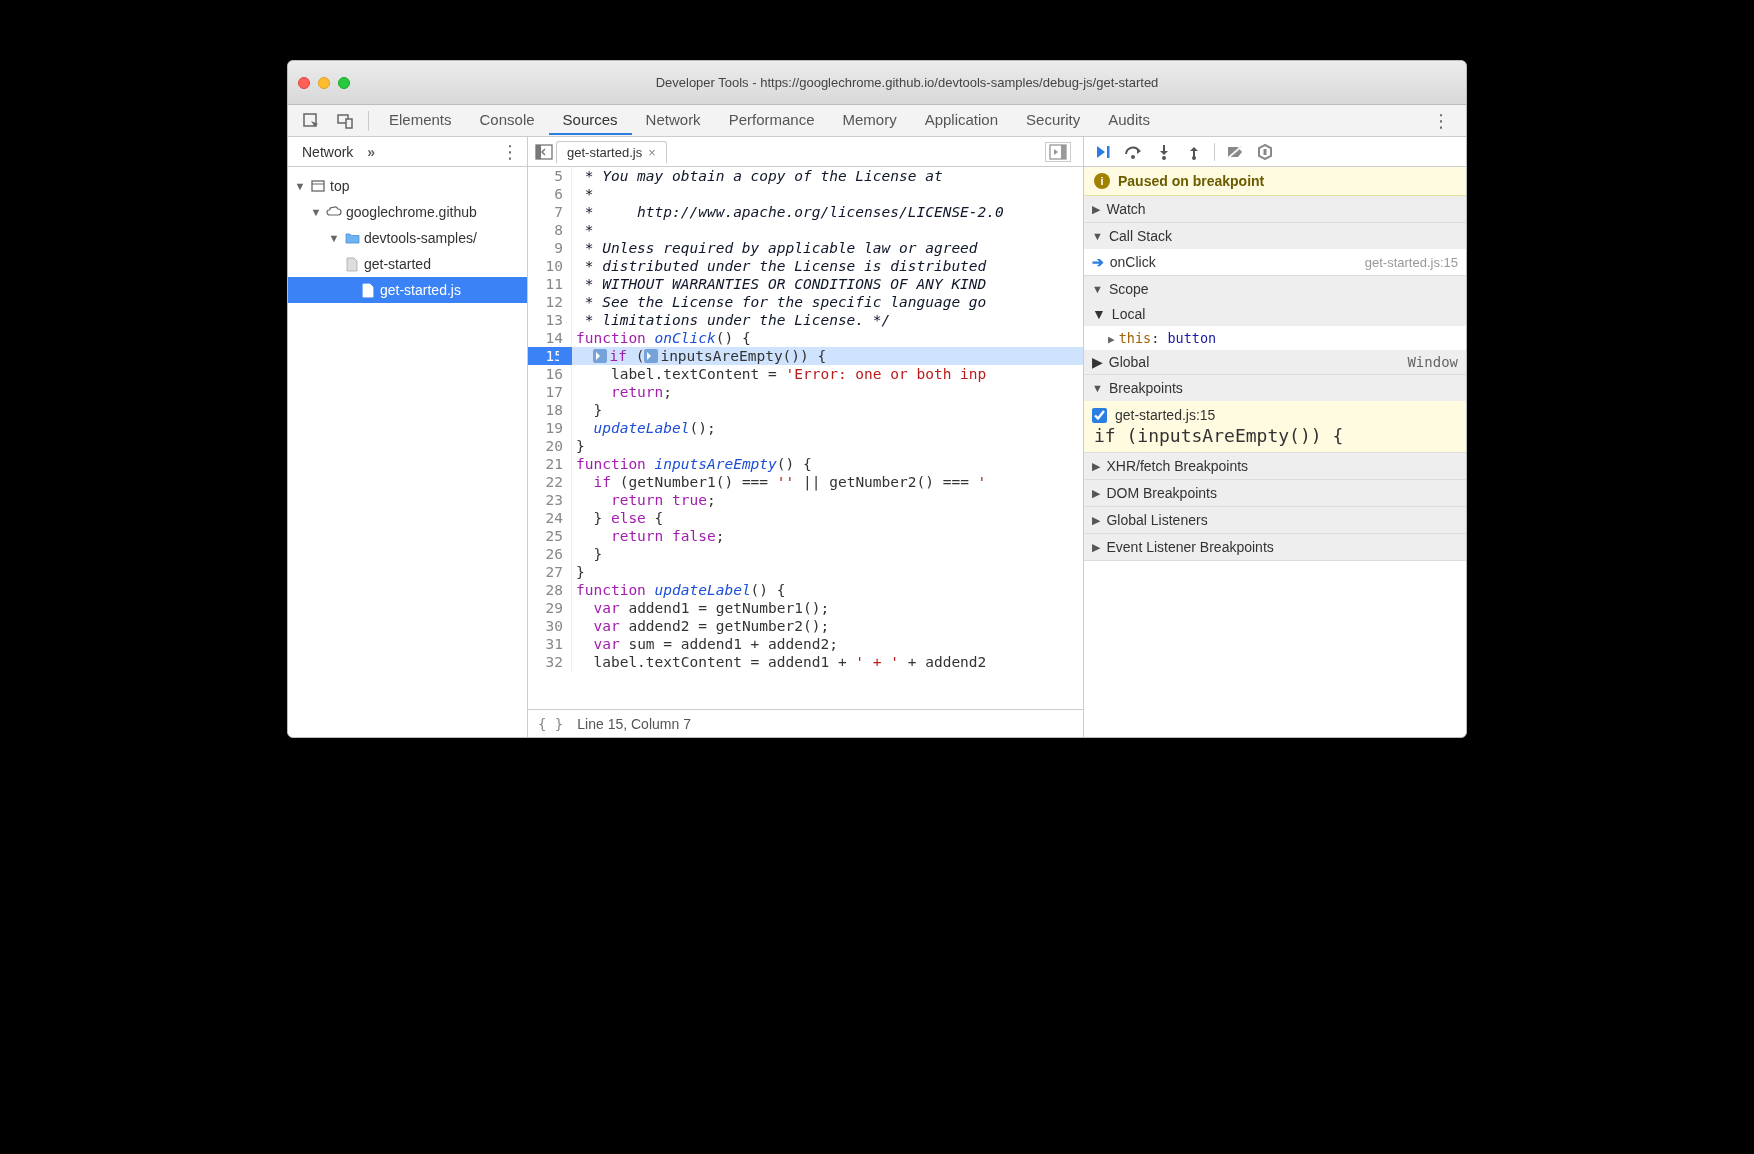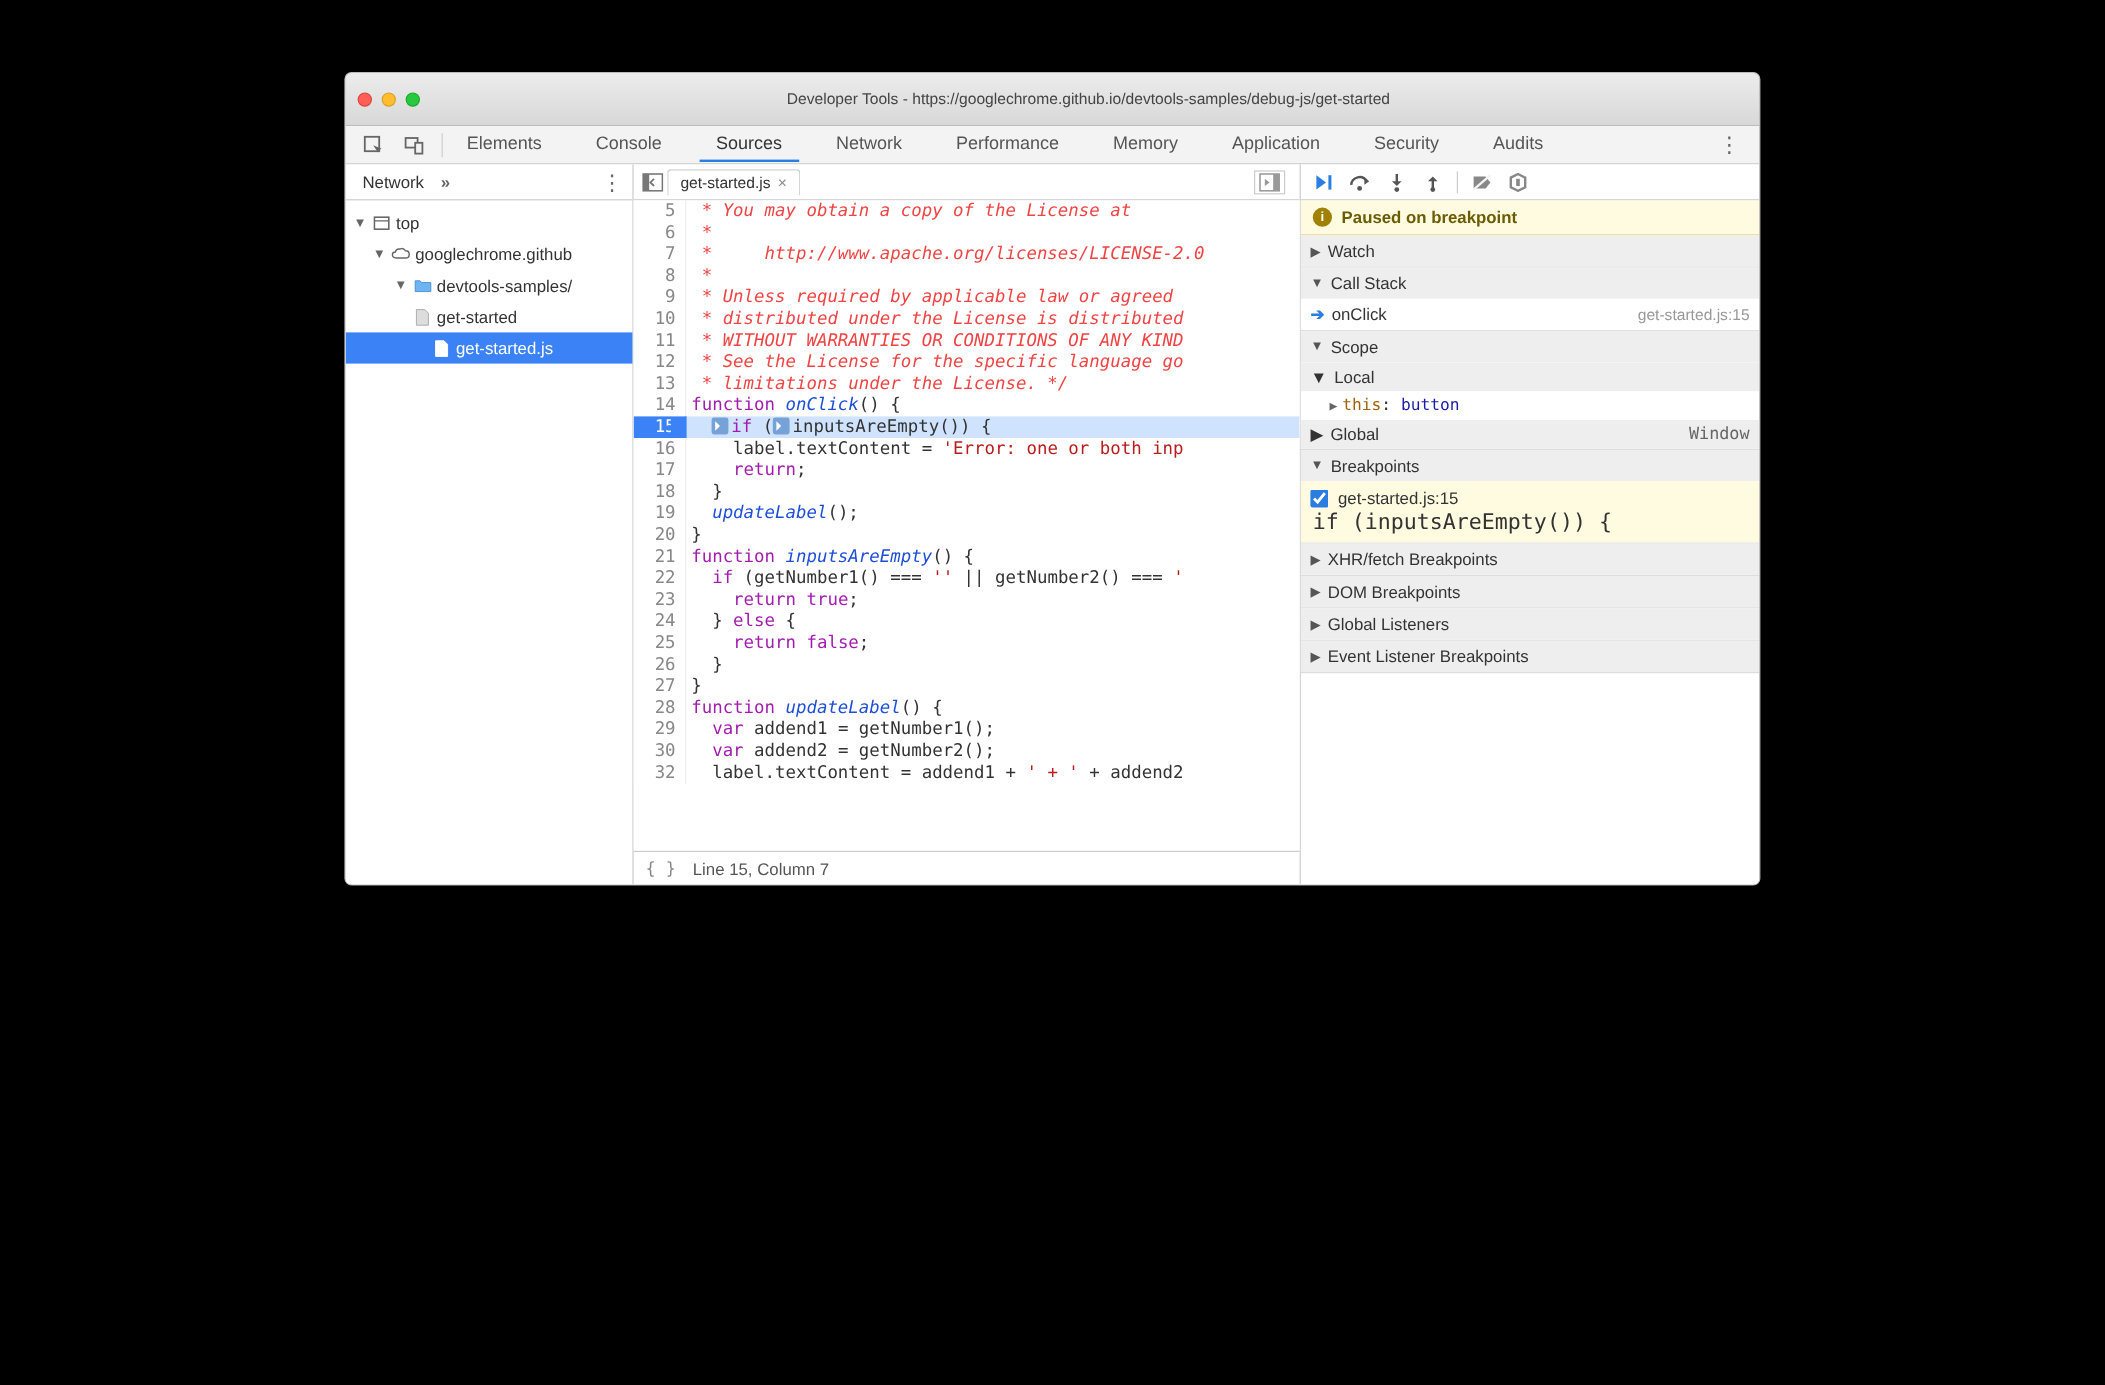--- a/index.html
+++ b/index.html
@@ -40,21 +40,21 @@
 .toolbar {
   height: 32px;
   background: #f3f3f3;
   border-bottom: 1px solid #ccc;
   display:flex;
   align-items:center;
   padding: 0 6px;
 }
 .toolbar .ticon { padding:4px 8px; color:#666; display:flex; align-items:center; }
 .toolbar .sep { width:1px; height:20px; background:#ccc; margin:0 6px; }
-.tabs { display:flex; gap:17px; }
+.tabs { display:flex; gap:0; }
 .tab { padding: 5px 14px; font-size:15px; color:#555; cursor:pointer; }
 .tab.active { color:#333; border-bottom:2px solid #2a7de1; }
 .toolbar .more { margin-left:auto; padding:0 10px; color:#666; font-size:18px; }
 .panes { display:flex; height:600px; background:#fff; }
 .pane-nav { width:240px; border-right:1px solid #ccc; display:flex; flex-direction:column; }
 .nav-tabs { height:30px; border-bottom:1px solid #ccc; display:flex; align-items:center; padding:0 8px; gap:8px; }
 .nav-tabs .nt { font-size:14px; color:#333; padding:4px 6px; }
 .nav-tabs .chev { color:#666; font-weight:bold; }
 .nav-tabs .dots { margin-left:auto; color:#666; font-size:18px; }
 .tree { padding:6px 0; font-size:14px; color:#333; }
@@ -68,21 +68,21 @@
 .src-tab { padding:3px 10px; border:1px solid #ccc; border-bottom:none; background:#fff; border-radius:3px 3px 0 0; font-size:13px; display:flex; align-items:center; gap:6px; margin-bottom:-1px; }
 .src-tab .x { color:#888; cursor:pointer; }
 .src-tabs .play { margin-left:auto; margin-right:8px; color:#888; border:1px solid #ccc; padding:1px 3px; font-size:10px; }
 .editor { flex:1; overflow:hidden; font-family: Menlo, Consolas, monospace; font-size:14.5px; line-height:18px; background:#fff; }
 .editor-row { display:flex; white-space:pre; }
 .gutter { width:44px; text-align:right; padding-right:8px; color:#888; background:#fff; border-right:1px solid #eee; user-select:none; flex-shrink:0; }
 .code { padding-left:4px; flex:1; overflow:hidden; }
 .editor-row.hl .gutter { background:#3b82f6; color:#fff; border-right-color:#3b82f6; position:relative; }
 .editor-row.hl .gutter::after { content:""; position:absolute; right:-6px; top:0; border:9px solid transparent; border-left-color:#3b82f6; }
 .editor-row.hl .code { background:#cfe3ff; }
-.kw{color:#a21caf;} .str{color:#b91c1c;} .cm{color:#ef4444;font-style:italic;} .fn{color:#1d4ed8;font-style:italic;}
+.kw{color:#a21caf;} .str{color:#b91c1c;} .cm{color:#0f172a;font-style:italic;} .fn{color:#1d4ed8;font-style:italic;}
 .bm{display:inline-block;width:14px;height:14px;background:#76a2d8;border-radius:2px;vertical-align:-2px;margin-right:2px;position:relative;}
 .bm::after{content:"";position:absolute;left:3px;top:3px;border:4px solid transparent;border-left-color:#fff;}
 .statusbar { height:28px; border-top:1px solid #ccc; display:flex; align-items:center; padding:0 10px; gap:14px; color:#555; font-size:14px; }
 .statusbar .brace { font-family:Menlo,monospace; color:#888; }
 .pane-dbg { width:382px; display:flex; flex-direction:column; font-size:14px; }
 .dbg-ctrl { height:30px; border-bottom:1px solid #ccc; display:flex; align-items:center; padding:0 6px; gap:2px; }
 .dbg-ctrl .db { width:28px; text-align:center; color:#555; cursor:pointer; }
 .dbg-ctrl .db svg{display:block;margin:0 auto;}
 .dbg-ctrl .vsep{width:1px;height:18px;background:#ccc;margin:0 4px;}
 .banner { background:#fffbe0; border-bottom:1px solid #e8e0a0; padding:6px 10px; color:#6b5c00; font-weight:600; display:flex; align-items:center; gap:8px; }
@@ -244,20 +244,21 @@
           <div class="editor-row"><div class="gutter">21</div><div class="code"><span class="kw">function</span> <span class="fn">inputsAreEmpty</span>() {</div></div>
           <div class="editor-row"><div class="gutter">22</div><div class="code">  <span class="kw">if</span> (getNumber1() === <span class="str">''</span> || getNumber2() === <span class="str">'</span></div></div>
           <div class="editor-row"><div class="gutter">23</div><div class="code">    <span class="kw">return</span> <span class="kw">true</span>;</div></div>
           <div class="editor-row"><div class="gutter">24</div><div class="code">  } <span class="kw">else</span> {</div></div>
           <div class="editor-row"><div class="gutter">25</div><div class="code">    <span class="kw">return</span> <span class="kw">false</span>;</div></div>
           <div class="editor-row"><div class="gutter">26</div><div class="code">  }</div></div>
           <div class="editor-row"><div class="gutter">27</div><div class="code">}</div></div>
           <div class="editor-row"><div class="gutter">28</div><div class="code"><span class="kw">function</span> <span class="fn">updateLabel</span>() {</div></div>
           <div class="editor-row"><div class="gutter">29</div><div class="code">  <span class="kw">var</span> addend1 = getNumber1();</div></div>
           <div class="editor-row"><div class="gutter">30</div><div class="code">  <span class="kw">var</span> addend2 = getNumber2();</div></div>
+          <div class="editor-row"><div class="gutter">31</div><div class="code">  <span class="kw">var</span> sum = addend1 + addend2;</div></div>
           <div class="editor-row"><div class="gutter">32</div><div class="code">  label.textContent = addend1 + <span class="str">' + '</span> + addend2</div></div>
         </div>
       <div class="statusbar">
         <span class="brace">{ }</span>
         <span>Line 15, Column 7</span>
       </div>
     </div>
 
     <div class="pane-dbg">
       <div class="dbg-ctrl">

